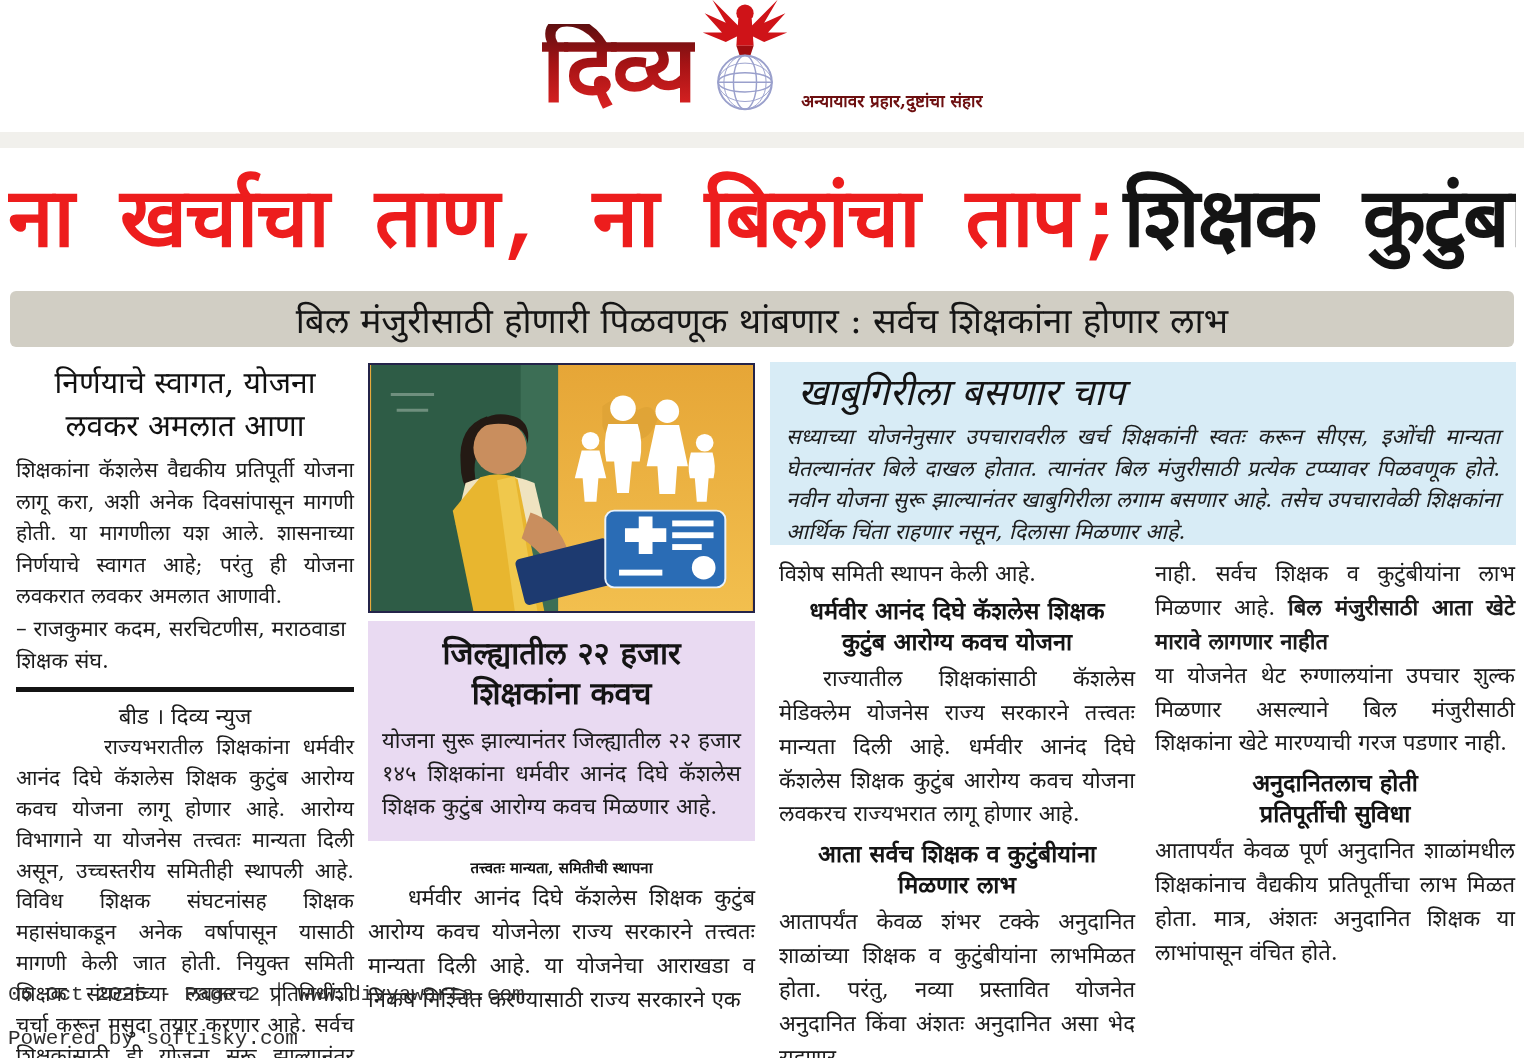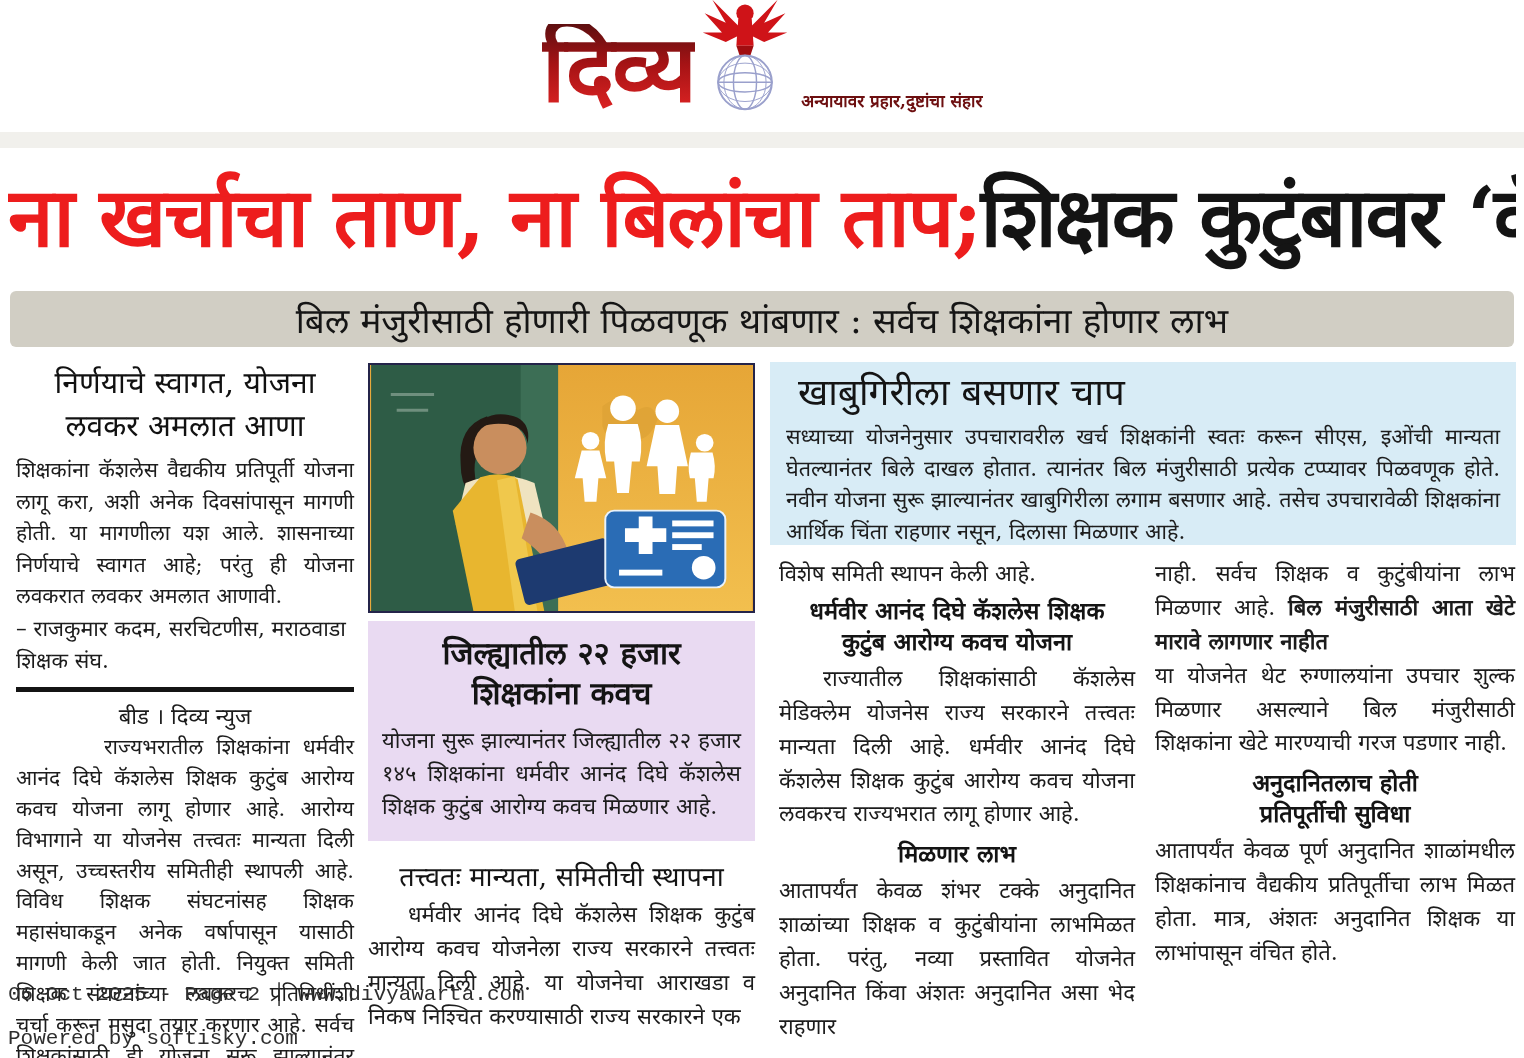--- a/index.html
+++ b/index.html
@@ -31,57 +31,57 @@
   .tagline {
     font-size:17px; font-weight:700; color:#6d0f10; white-space:nowrap;
     margin-bottom:2px; align-self:flex-start; padding-left:6px;
   }
   .top-strip { position:absolute; top:132px; left:0; width:100%; height:16px; background:#f1f0ec; }
 
   
   .headline {
     position:absolute; top:150px; left:8px; right:8px; height:128px;
     display:flex; justify-content:space-between; align-items:center;
-    white-space:nowrap; overflow:hidden;
+    white-space:nowrap; overflow:hidden;font-family:Liberation Mono, monospace;
   }
   .headline-red  { font-size:82px; font-weight:700; color:var(--headline-red,#ed1d1d); letter-spacing:-2px; flex:0 0 auto; }
   .headline-black{ font-size:82px; font-weight:700; color:var(--headline-black,#141414); letter-spacing:-2px; flex:0 0 auto; }
 
   .subhead-band {
     position:absolute; top:291px; left:10px; right:10px; height:56px;
     background:var(--band-bg,#d1cec4);
     display:flex; align-items:center; justify-content:center;
     font-size:35px; color:#151515; white-space:nowrap; overflow:hidden;border-radius:6px;
   }
 
   
   .col1 { position:absolute; left:16px;  top:362px; width:338px;  }
   .col2 { position:absolute; left:368px; top:363px; width:387px; }
   .infobox { position:absolute; left:770px; top:362px; width:746px; height:183px;
-             background:var(--info-box-bg,#d8ecf6); padding:8px 16px 8px 16px; overflow:hidden; }
+             background:var(--info-box-bg,#d8ecf6); padding:8px 16px 8px 16px; overflow:hidden;font-style:italic; }
   .col3 { position:absolute; left:779px;  top:557px; width:356px; }
   .col4 { position:absolute; left:1155px; top:557px; width:360px; }
 
   .body-text { font-size:21px; line-height:1.5; text-align:justify; color:#1c1c1c; }
 
   
   .opinion-heading { font-size:30px; line-height:1.42; text-align:center; font-weight:400; color:#111; }
   .opinion-body { margin-top:8px; }
   .attribution { font-size:21.5px; line-height:1.5; }
   .divider { border-top:5px solid #141414; margin:10px 0 8px; }
   .dateline { text-align:center; font-size:22px; margin-bottom:2px; }
   .lead-body { text-indent:88px; line-height:1.47; }
 
   
   .photo { width:387px; height:250px; border:2px solid #24244a; background:#e8a93c; overflow:hidden; }
   .photo svg { display:block; width:100%; height:100%; }
   .purple-box { margin-top:8px; background:var(--purple-box-bg,#e9daf2); padding:12px 14px 18px; }
   .purple-heading { font-size:31px; font-weight:700; text-align:center; line-height:1.3; color:#141414; }
   .purple-body { margin-top:10px; font-size:22px; line-height:1.5; text-align:justify; }
-  .center-subhead { margin-top:16px; font-size:27px; font-weight:400; text-align:center; color:#141414; }
+  .center-subhead { margin-top:16px; font-size:15px; font-weight:700; text-align:center; color:#141414; }
   .center-body { margin-top:4px; font-size:22px; line-height:1.55; text-align:justify; text-indent:40px; }
 
   
   .infobox-heading { font-size:37px; line-height:1.25; padding-left:12px; font-weight:400; color:#141414; margin-bottom:5px; white-space:nowrap; overflow:hidden; }
   .infobox-body { font-size:21.5px; line-height:1.47; text-align:justify; }
 
   
   .news-body { font-size:22px; line-height:1.54; text-align:justify; }
   .indent-md { text-indent:44px; }
   .col-subhead { text-align:center; font-weight:700; font-size:23.5px; line-height:1.32; margin:5px 0 4px; color:#141414; }
@@ -213,20 +213,21 @@
   </section>
 
   <section class="col3">
     <p class="news-body">विशेष समिती स्थापन केली आहे.</p>
     <div class="col-subhead">
       <div>धर्मवीर आनंद दिघे कॅशलेस शिक्षक</div>
       <div>कुटुंब आरोग्य कवच योजना</div>
     </div>
     <p class="news-body indent-md">राज्यातील शिक्षकांसाठी कॅशलेस मेडिक्लेम योजनेस राज्य सरकारने तत्त्वतः मान्यता दिली आहे. धर्मवीर आनंद दिघे कॅशलेस शिक्षक कुटुंब आरोग्य कवच योजना लवकरच राज्यभरात लागू होणार आहे.</p>
     <div class="col-subhead mt-sm">
+      <div>आता सर्वच शिक्षक व कुटुंबीयांना</div>
       <div>मिळणार लाभ</div>
     </div>
     <p class="news-body">आतापर्यंत केवळ शंभर टक्के अनुदानित शाळांच्या शिक्षक व कुटुंबीयांना लाभमिळत होता. परंतु, नव्या प्रस्तावित योजनेत अनुदानित किंवा अंशतः अनुदानित असा भेद राहणार</p>
   </section>
 
   <section class="col4">
     <p class="news-body"><span>नाही. सर्वच शिक्षक व कुटुंबीयांना लाभ मिळणार आहे. </span><b>बिल मंजुरीसाठी आता खेटे मारावे लागणार नाहीत</b></p>
     <p class="news-body">या योजनेत थेट रुग्णालयांना उपचार शुल्क मिळणार असल्याने बिल मंजुरीसाठी शिक्षकांना खेटे मारण्याची गरज पडणार नाही.</p>
     <div class="col-subhead mt-sm">
       <div>अनुदानितलाच होती</div>

